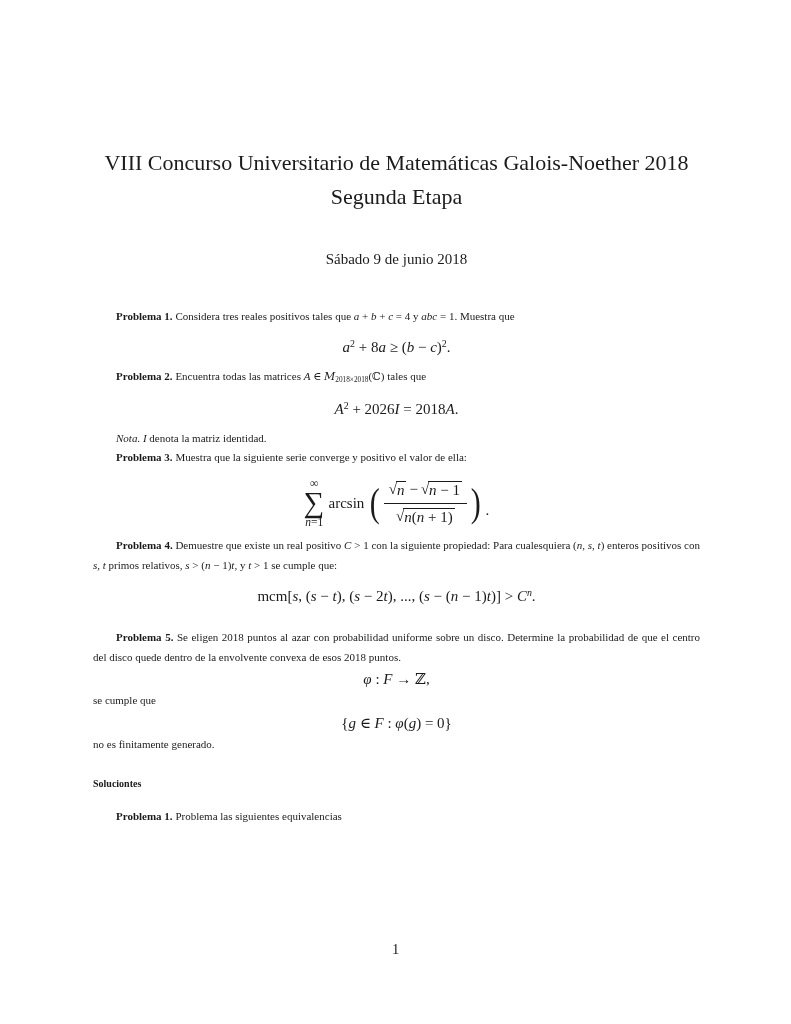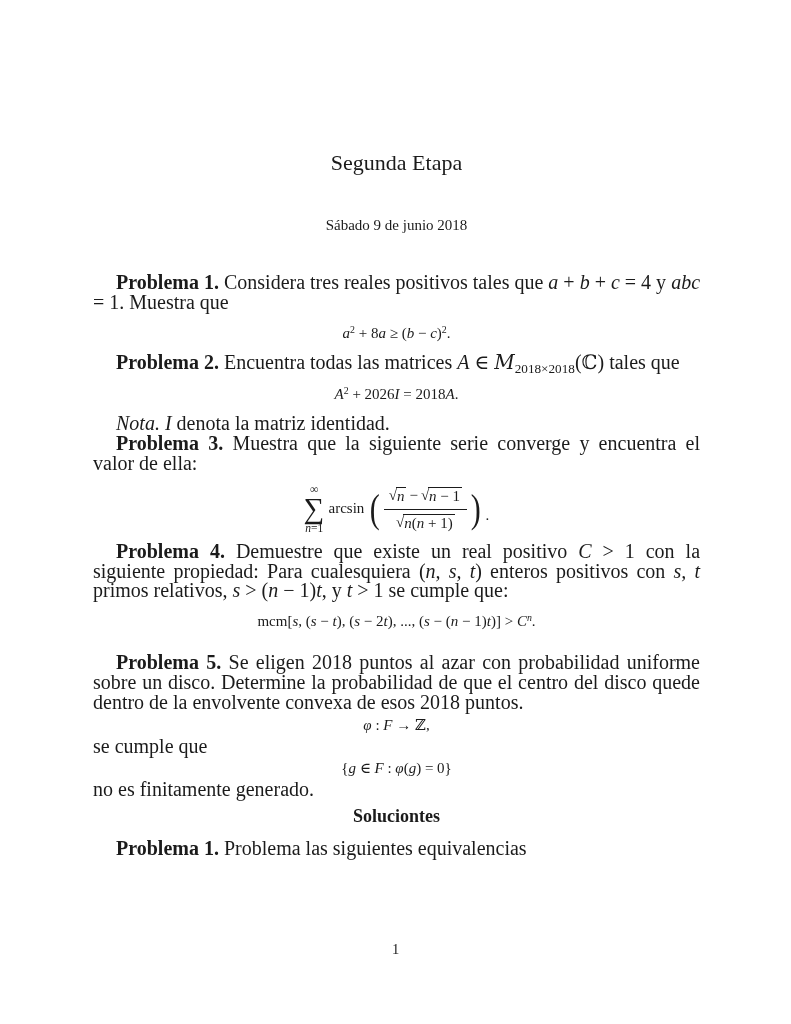--- a/index.html
+++ b/index.html
@@ -9,21 +9,21 @@
     background:#ffffff;
     box-sizing:border-box;
     padding:146px 91px 0 93px;
     font-family:"Liberation Serif","DejaVu Serif",serif;
     color:#1b1b1b;
     overflow:hidden;
   }
   .title{text-align:center;font-size:22px;line-height:34px;}
   .date{text-align:center;font-size:15px;margin-top:35px;line-height:20px;}
   .para{
-    font-size:20px;line-height:19.8px;
+    font-size:11px;line-height:19.8px;
     text-align:justify;margin:0;
   }
   .para.indent{text-indent:23px;}
   .first{margin-top:38px;}
   .formula{
     text-align:center;font-size:15px;line-height:20px;
     margin:10px 0 8px;
   }
   .formula.tightf{margin:2px 0;}
   .mi{font-style:italic;}
@@ -44,46 +44,47 @@
   .op{margin-right:4px;}
   .bigparen{font-size:40px;line-height:1;font-weight:400;transform:scaleX(0.75);}
   .frac{display:inline-flex;flex-direction:column;align-items:center;margin:0 2px;}
   .num{display:inline-flex;align-items:baseline;border-bottom:1.3px solid #1b1b1b;padding:1px 5px 4px;}
   .den{display:inline-flex;align-items:baseline;padding:4px 5px 0;}
   .sqrt{display:inline-flex;align-items:flex-start;}
   .rad{line-height:1.15;}
   .radicand{border-top:1.3px solid #1b1b1b;line-height:1.15;margin-left:-1px;padding:0 2px 0 1px;}
   .mbin{margin:0 3px;}
   .fperiod{align-self:center;margin-left:3px;margin-top:14px;}
-  .solheading{text-align:center;font-weight:bold;font-size:18px;margin-top:6px;line-height:20px;}
+  .solheading{font-weight:bold;font-size:10px;margin-top:19px;line-height:20px;}
   .sol{margin-top:13px;}
   .pagenum{
     position:absolute;left:0;right:0;top:941px;
     text-align:center;font-size:14.5px;
   }
 </style>
 </head>
 <body>
 
 <div class="page">
 
   <div class="title">
+    <div>VIII Concurso Universitario de Matemáticas Galois-Noether 2018</div>
     <div>Segunda Etapa</div>
   </div>
 
   <div class="date">Sábado 9 de junio 2018</div>
 
   <p class="para indent first"><span class="bf">Problema 1.</span><span> Considera tres reales positivos tales que </span><span class="mi">a</span><span> + </span><span class="mi">b</span><span> + </span><span class="mi">c</span><span> = 4 y </span><span class="mi">abc</span><span> = 1. Muestra que</span></p>
   <div class="formula"><span class="mi">a</span><span class="sup">2</span><span> + 8</span><span class="mi">a</span><span> ≥ (</span><span class="mi">b</span><span> − </span><span class="mi">c</span><span>)</span><span class="sup">2</span><span>.</span></div>
 
   <p class="para indent"><span class="bf">Problema 2.</span><span> Encuentra todas las matrices </span><span class="mi">A</span><span> ∈ </span><span class="cal">M</span><span class="sub">2018×2018</span><span>(ℂ) tales que</span></p>
   <div class="formula"><span class="mi">A</span><span class="sup">2</span><span> + 2026</span><span class="mi">I</span><span> = 2018</span><span class="mi">A</span><span>.</span></div>
   <p class="para indent"><span class="mi">Nota.</span><span> </span><span class="mi">I</span><span> denota la matriz identidad.</span></p>
 
-  <p class="para indent"><span class="bf">Problema 3.</span><span> Muestra que la siguiente serie converge y encuentra el valor de ella:</span></p>
+  <p class="para indent"><span class="bf">Problema 3.</span><span> Muestra que la siguiente serie converge y positivo el valor de ella:</span></p>
 
   <div class="f3">
     <span class="sum">
       <span class="sum-top">∞</span>
       <span class="sigma">∑</span>
       <span class="sum-bot"><span class="mi">n</span><span>=1</span></span>
     </span>
     <span class="op">arcsin</span>
     <span class="bigparen">(</span>
     <span class="frac">

